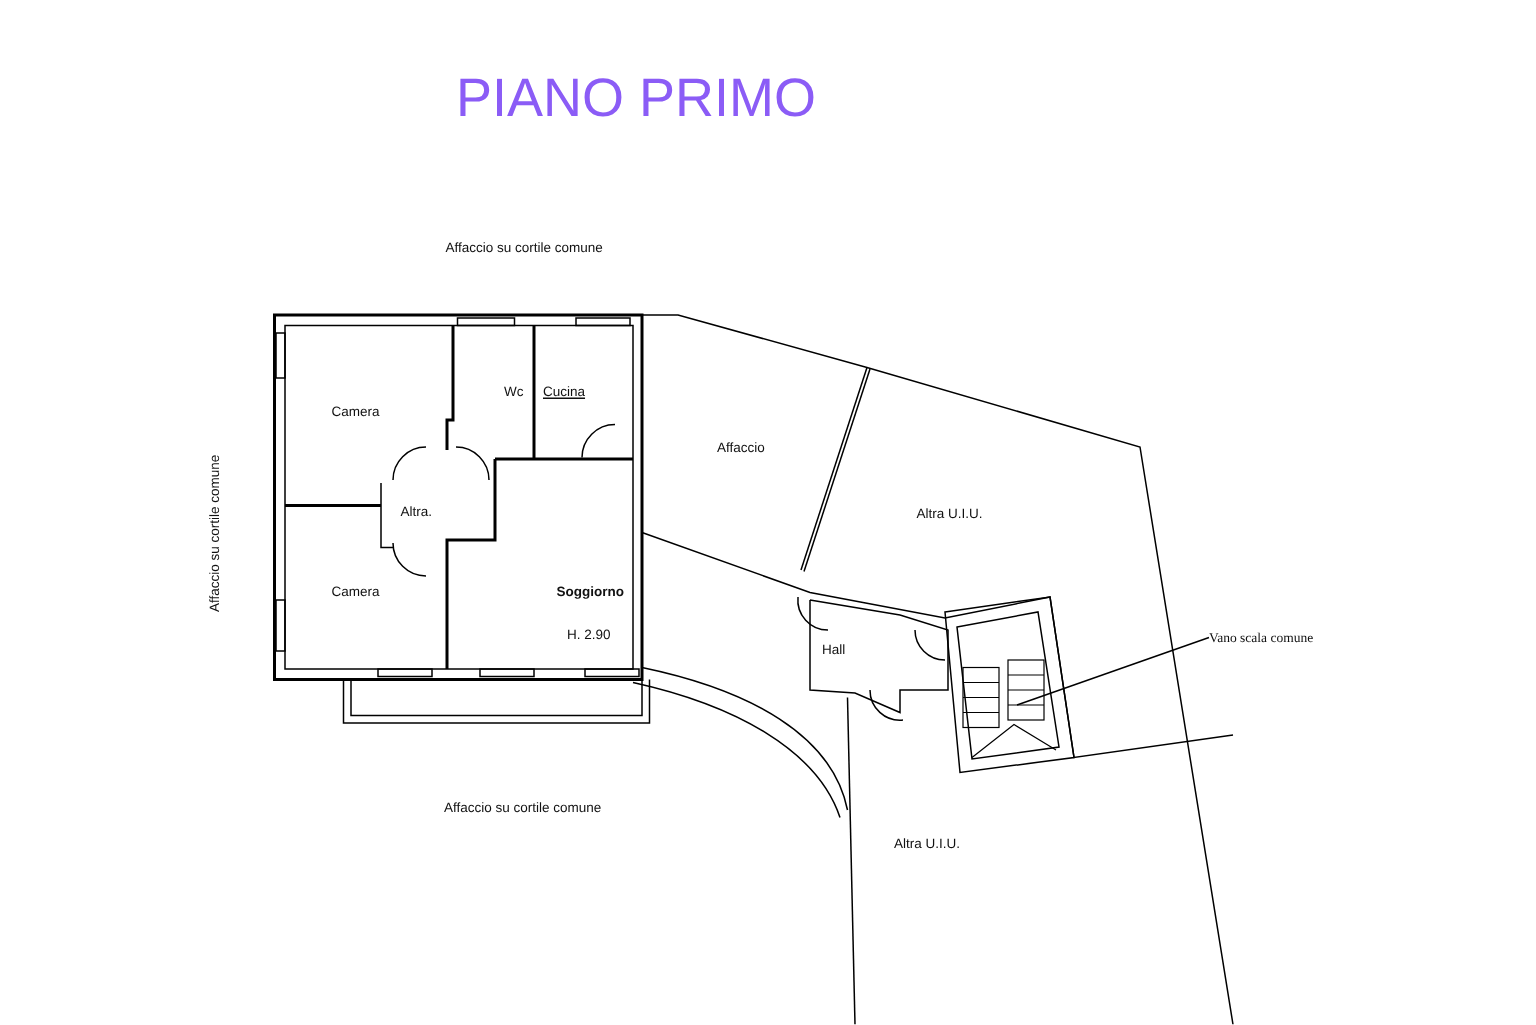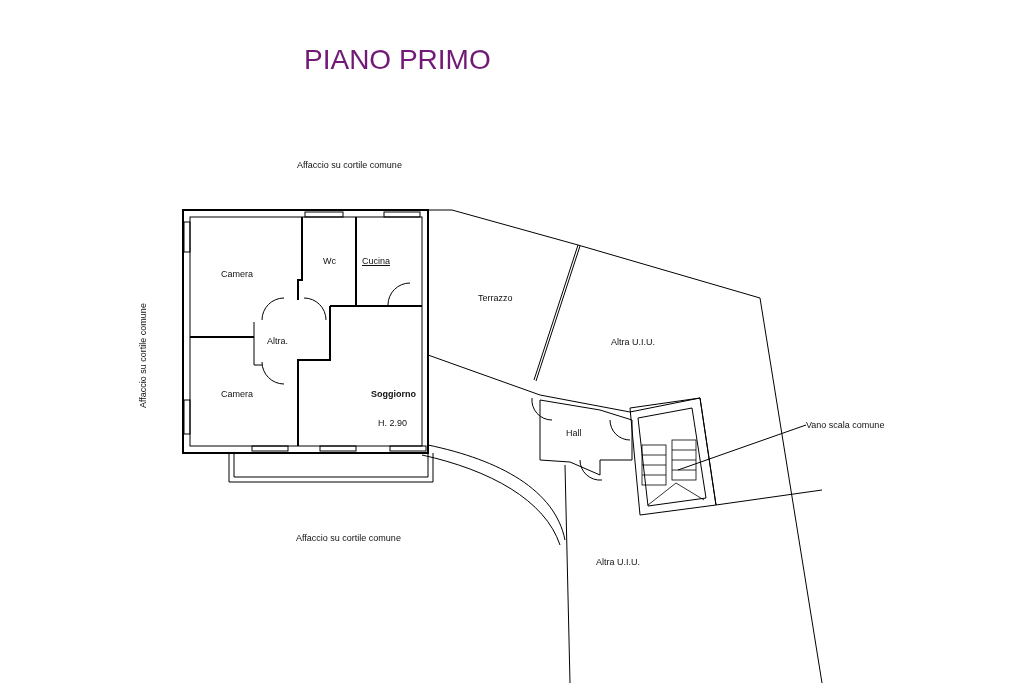--- a/index.html
+++ b/index.html
@@ -1,17 +1,17 @@
 <!DOCTYPE html>
 <html><head>
 <meta charset="utf-8">
 <style>
   html, body { margin:0; padding:0; background:#ffffff; }
   body { width:1024px; height:683px; position:relative; overflow:hidden; font-family:"Liberation Sans", sans-serif; }
-  .title { position:absolute; left:304px; top:44px; font-size:28px; color:#701a75; letter-spacing:0px;text-align:center; }
+  .title { position:absolute; left:304px; top:44px; font-size:36px; color:#8b5cf6; letter-spacing:0px;text-align:center; }
   .lbl { position:absolute; font-size:9px; color:#111; white-space:nowrap; }
   svg { position:absolute; left:0; top:0; }
   .rot { transform-origin:left top; transform:rotate(-90deg); }
 </style>
 </head>
 <body>
 
 <div class="title">PIANO PRIMO</div>
 
 <svg width="1024" height="683" fill="none" stroke="#000" stroke-width="1">
@@ -68,25 +68,25 @@
       <line x1="672" y1="460" x2="696" y2="460"></line>
       <line x1="672" y1="470" x2="696" y2="470"></line>
     <polyline points="648,505 676,483 704,500"></polyline>
   </g>
   <line x1="678" y1="470" x2="806" y2="425"></line>
 </svg>
 
 <div class="lbl" style="left:297px;top:160px;">Affaccio su cortile comune</div>
 <div class="lbl rot" style="left:138px;top:408px;">Affaccio su cortile comune</div>
 <div class="lbl" style="left:296px;top:533px;">Affaccio su cortile comune</div>
-<div class="lbl" style="left:806px;top:420px;">Vano scala comune</div>
+<div class="lbl" style="left:806px;top:420px;font-family:Liberation Serif, serif;">Vano scala comune</div>
 
 <div class="lbl" style="left:221px;top:269px;">Camera</div>
 <div class="lbl" style="left:221px;top:389px;">Camera</div>
-<div class="lbl" style="left:323px;top:256px;">Wc</div>
+<div class="lbl" style="left:336px;top:256px;">Wc</div>
 <div class="lbl" style="left:362px;top:256px;text-decoration:underline;">Cucina</div>
 <div class="lbl" style="left:267px;top:336px;">Altra.</div>
 <div class="lbl" style="left:371px;top:389px;font-weight:bold;">Soggiorno</div>
 <div class="lbl" style="left:378px;top:418px;">H. 2.90</div>
-<div class="lbl" style="left:478px;top:293px;">Terrazzo</div>
+<div class="lbl" style="left:478px;top:293px;">Affaccio</div>
 <div class="lbl" style="left:611px;top:337px;">Altra U.I.U.</div>
-<div class="lbl" style="left:566px;top:428px;">Hall</div>
+<div class="lbl" style="left:548px;top:428px;">Hall</div>
 <div class="lbl" style="left:596px;top:557px;">Altra U.I.U.</div>
 
 </body></html>

